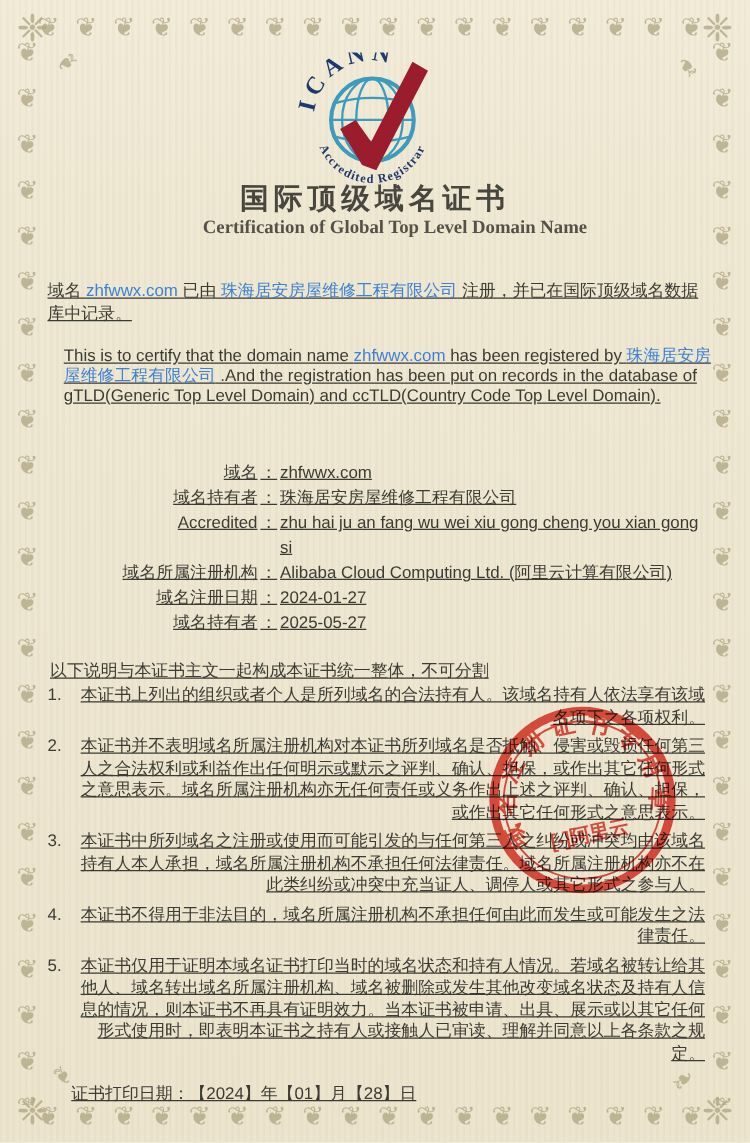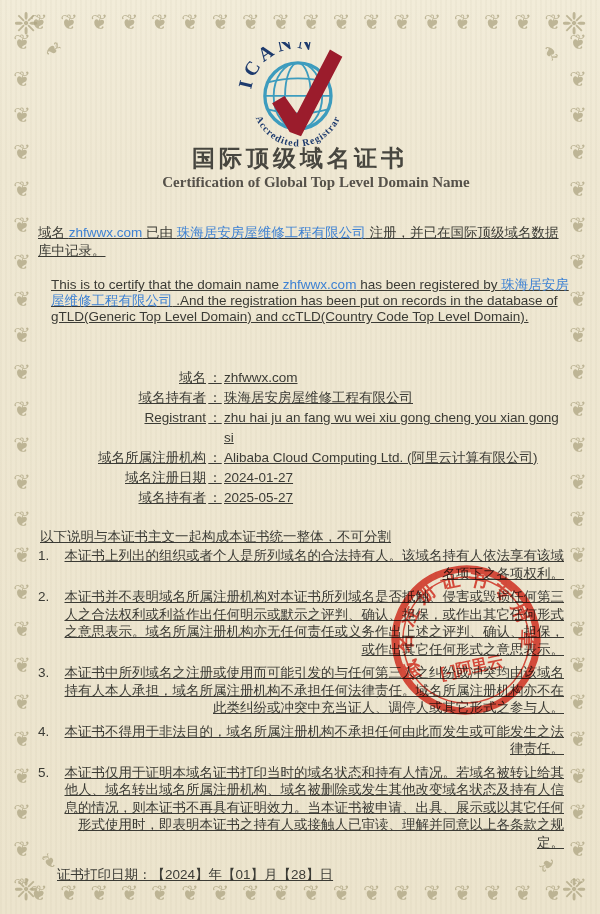--- a/index.html
+++ b/index.html
@@ -113,21 +113,21 @@
       <span class="dlabel">域名</span>
         <span class="dcolon">：</span>
         <span class="dvalue">zhfwwx.com</span>
     </div>
     <div class="drow">
       <span class="dlabel">域名持有者</span>
         <span class="dcolon">：</span>
         <span class="dvalue">珠海居安房屋维修工程有限公司</span>
     </div>
     <div class="drow">
-      <span class="dlabel">Registrant</span>
+      <span class="dlabel">Accredited</span>
         <span class="dcolon">：</span>
         <span class="dvalue">zhu hai ju an fang wu wei xiu gong cheng you xian gong si</span>
     </div>
     <div class="drow">
       <span class="dlabel">域名所属注册机构</span>
         <span class="dcolon">：</span>
         <span class="dvalue">Alibaba Cloud Computing Ltd. (阿里云计算有限公司)</span>
     </div>
     <div class="drow">
       <span class="dlabel">域名注册日期</span>

